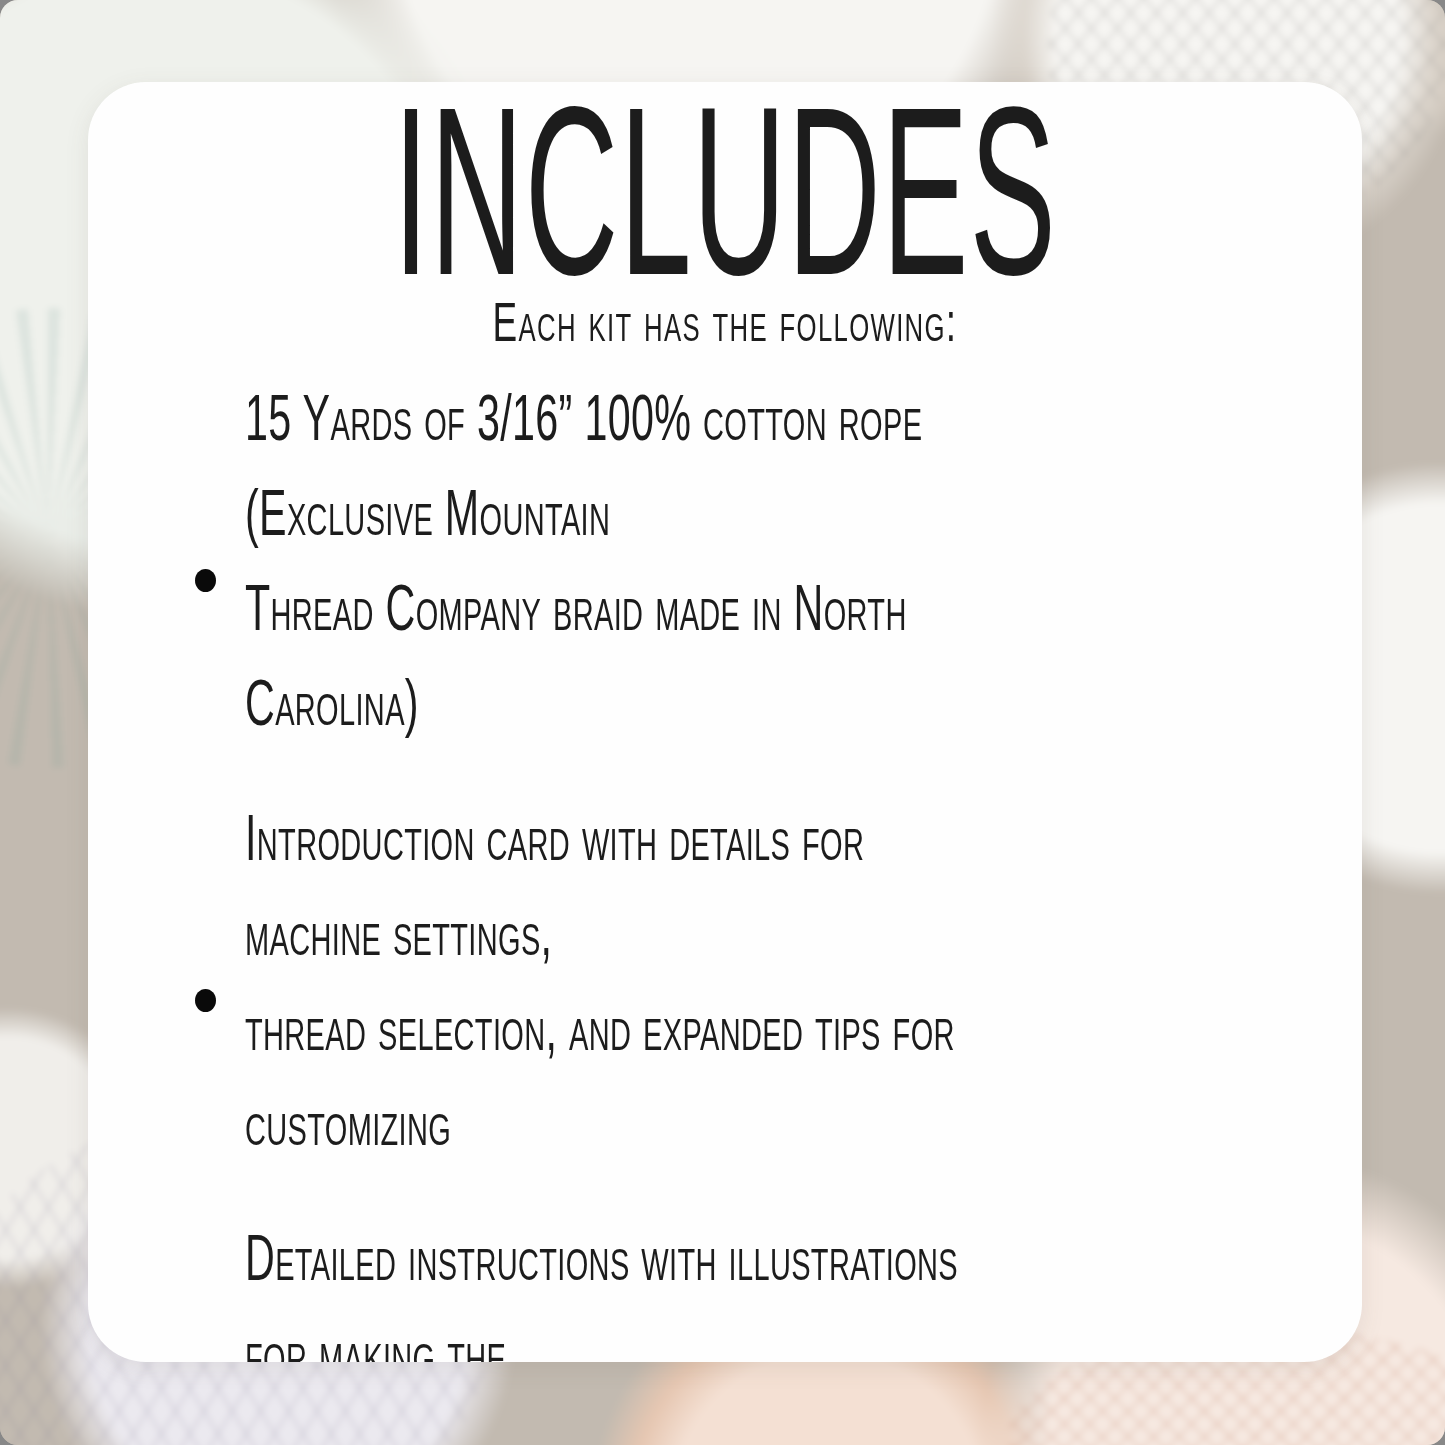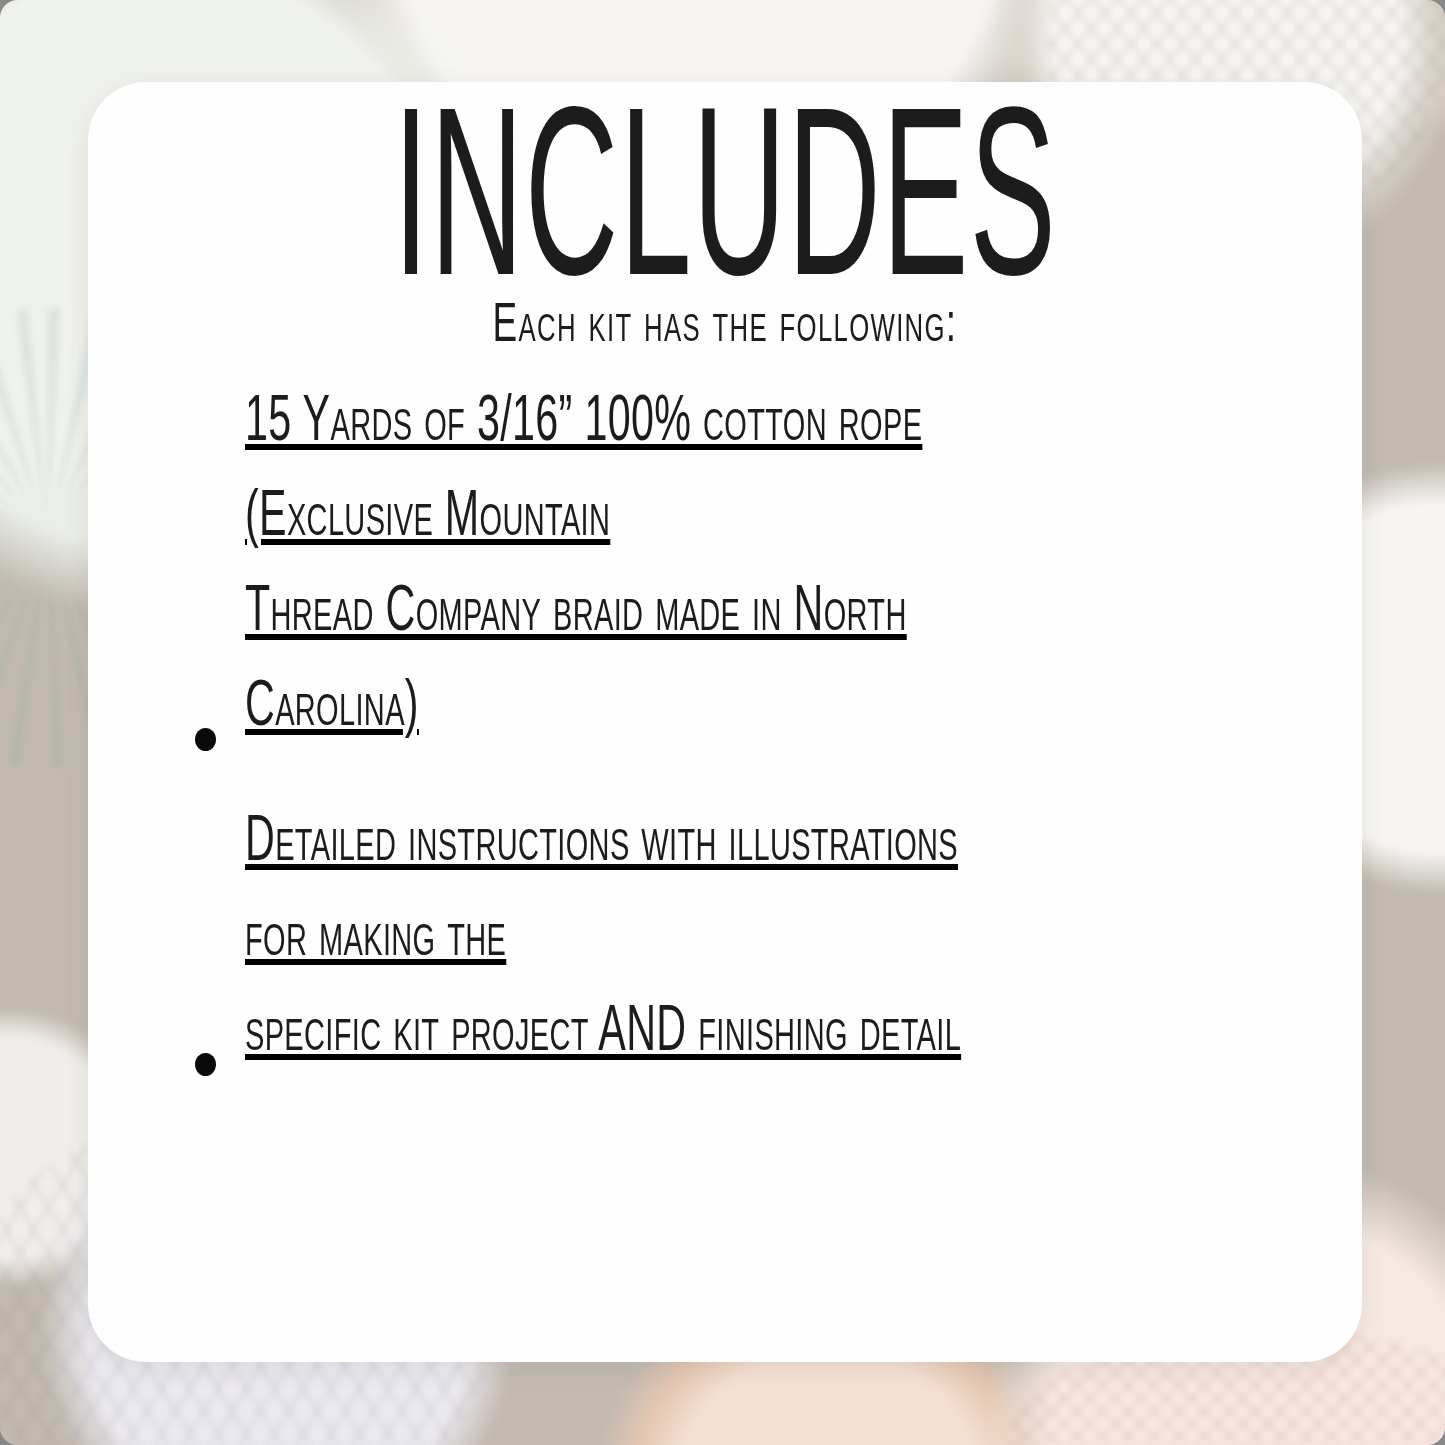--- a/index.html
+++ b/index.html
@@ -92,23 +92,22 @@
     transform-origin: 50% 0;
     white-space: nowrap;
   }
   .bullets {
     list-style: none;
     margin: 19px 0 0 0;
     padding: 0 0 0 107px;
   }
   .bullet {
     display: flex;
-    align-items: flex-end;
+    align-items: center;
     margin-bottom: 40px;
-    text-decoration: underline;
   }
   .dot {
     flex: none;
     width: 21px; height: 23px;
     margin-top: 39px;
     border-radius: 50%;
     background: var(--bullet-dot, #0a0a0a);
   }
   .bt {
     display: block;
@@ -141,19 +140,24 @@
     <div class="subtitle">Each kit has the following:</div>
 
     <ul class="bullets">
       <li class="bullet">
         <span class="dot"></span>
         <span class="bt">15 Yards of 3/16” 100% cotton rope (Exclusive Mountain
 Thread Company braid made in North Carolina)</span>
       </li>
       <li class="bullet">
         <span class="dot"></span>
+        <span class="bt">Introduction card with details for machine settings,
+thread selection, and expanded tips for customizing</span>
+      </li>
+      <li class="bullet">
+        <span class="dot"></span>
         <span class="bt">Detailed instructions with illustrations for making the
 specific kit project AND finishing detail</span>
       </li>
 
     </ul>
   </div>
 </div>
 
 </body></html>

